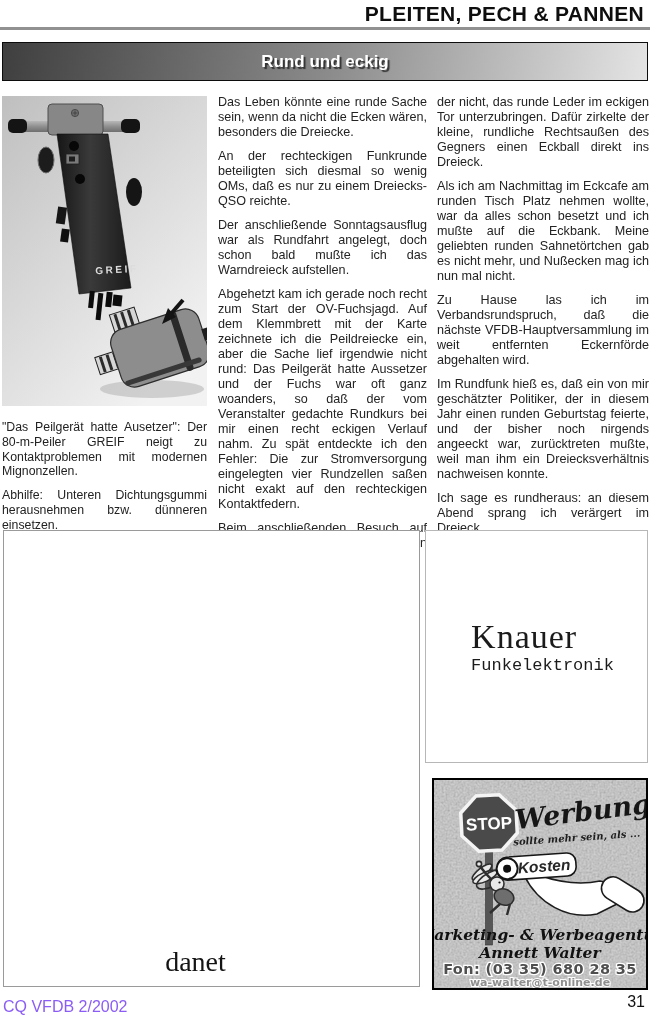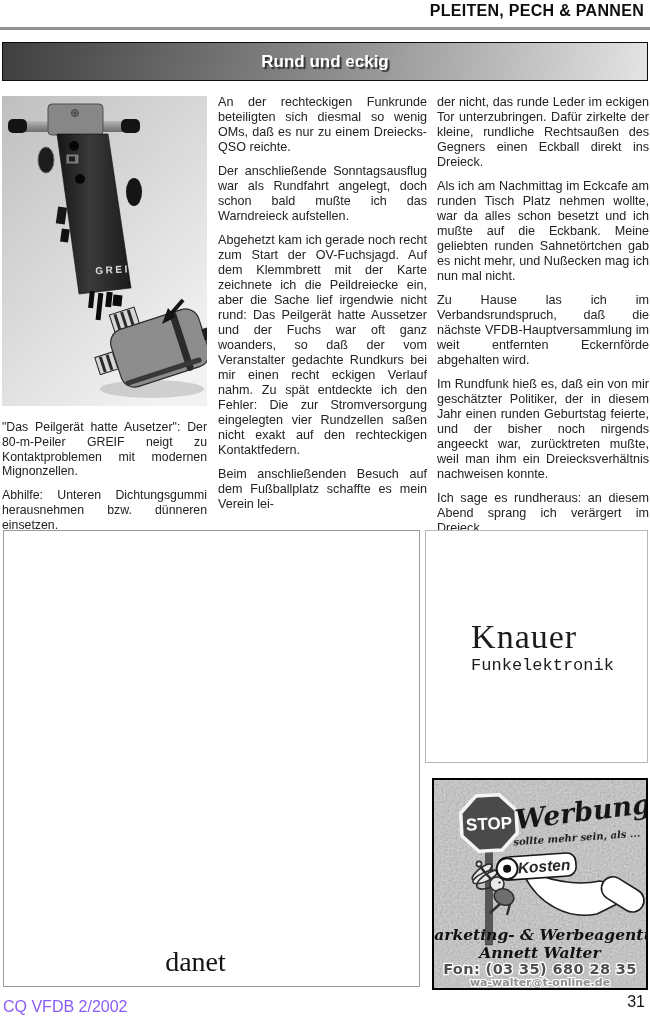--- a/index.html
+++ b/index.html
@@ -4,21 +4,21 @@
 <style>
   html,body{margin:0;padding:0;background:#e9e9e9;}
   .page{
     position:relative;width:650px;height:1018px;margin:0 auto;
     background:#ffffff;overflow:hidden;
     font-family:"Liberation Sans",sans-serif;color:#232323;
   }
   
   .page-title{
     position:absolute;top:2px;right:6px;margin:0;
-    font-size:16px;font-weight:bold;letter-spacing:.3px;color:#0e0e0e;
+    font-size:21px;font-weight:bold;letter-spacing:.3px;color:#0e0e0e;
     font-family:"Liberation Sans",sans-serif;
   }
   .header-rule{position:absolute;top:27px;left:0;width:650px;height:3px;background:#919191;}
   .section-banner{
     position:absolute;top:42px;left:2px;width:644px;height:37px;
     border:1px solid #0c0c0c;
     background:linear-gradient(100deg,#3f3f3f 0%,#8d8d8d 52%,#e4e4e4 100%);
     display:flex;align-items:center;justify-content:center;
   }
   .section-banner span{
@@ -154,20 +154,21 @@
       </g>
     </svg>
 
     <div class="photo-captions">
       <p>"Das Peilgerät hatte Ausetzer": Der 80-m-Peiler GREIF neigt zu Kontaktproblemen mit modernen Mignonzellen.</p>
       <p>Abhilfe: Unteren Dichtungsgummi herausnehmen bzw. dünneren einsetzen.</p>
     </div>
   </div>
 
   <div class="col col-middle">
+    <p>Das Leben könnte eine runde Sache sein, wenn da nicht die Ecken wären, besonders die Dreiecke.</p>
     <p>An der rechteckigen Funkrunde beteiligten sich diesmal so wenig OMs, daß es nur zu einem Dreiecks-QSO reichte.</p>
     <p>Der anschließende Sonntagsausflug war als Rundfahrt angelegt, doch schon bald mußte ich das Warndreieck aufstellen.</p>
     <p>Abgehetzt kam ich gerade noch recht zum Start der OV-Fuchsjagd. Auf dem Klemmbrett mit der Karte zeichnete ich die Peildreiecke ein, aber die Sache lief irgendwie nicht rund: Das Peilgerät hatte Aussetzer und der Fuchs war oft ganz woanders, so daß der vom Veranstalter gedachte Rundkurs bei mir einen recht eckigen Verlauf nahm. Zu spät entdeckte ich den Fehler: Die zur Stromversorgung eingelegten vier Rundzellen saßen nicht exakt auf den rechteckigen Kontaktfedern.</p>
     <p>Beim anschließenden Besuch auf dem Fußballplatz schaffte es mein Verein lei-</p>
   </div>
 
   <div class="col col-right">
     <p>der nicht, das runde Leder im eckigen Tor unterzubringen. Dafür zirkelte der kleine, rundliche Rechtsaußen des Gegners einen Eckball direkt ins Dreieck.</p>
     <p>Als ich am Nachmittag im Eckcafe am runden Tisch Platz nehmen wollte, war da alles schon besetzt und ich mußte auf die Eckbank. Meine geliebten runden Sahnetörtchen gab es nicht mehr, und Nußecken mag ich nun mal nicht.</p>
     <p>Zu Hause las ich im Verbandsrundspruch, daß die nächste VFDB-Hauptversammlung im weit entfernten Eckernförde abgehalten wird.</p>

